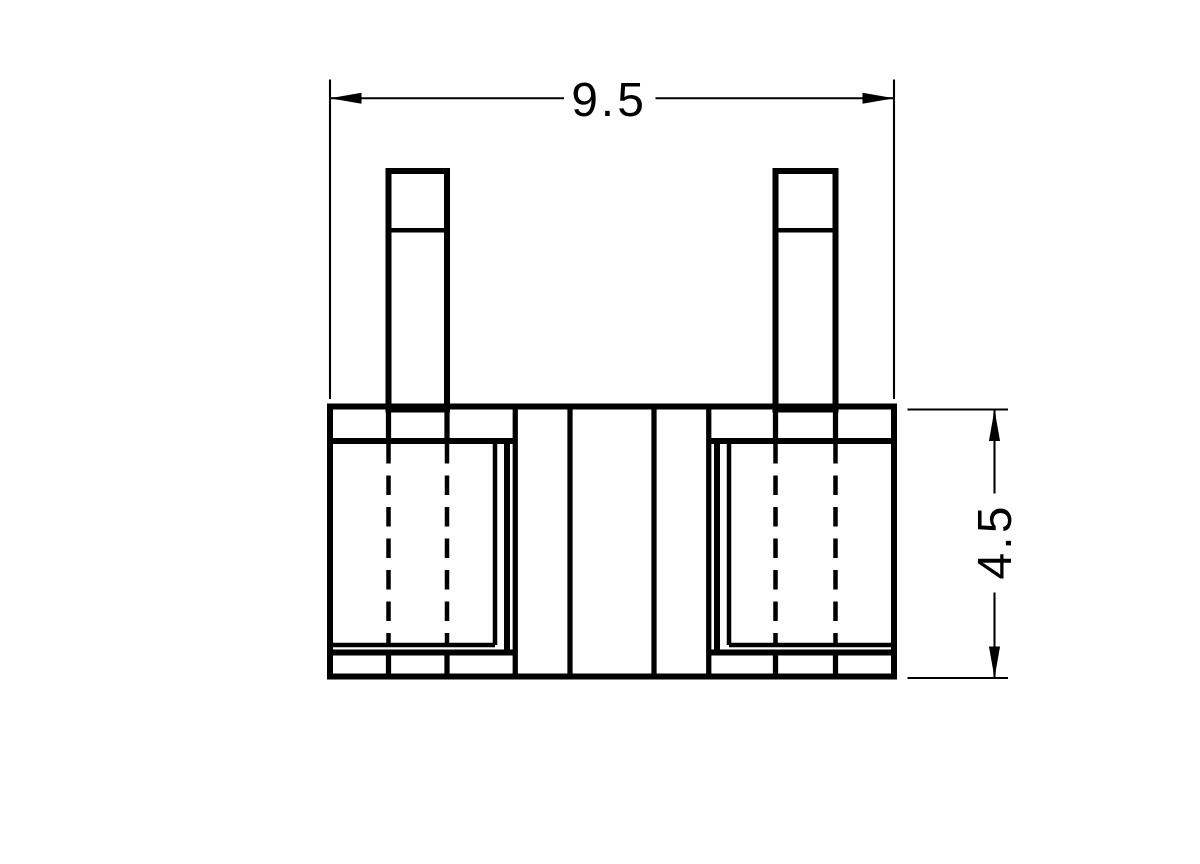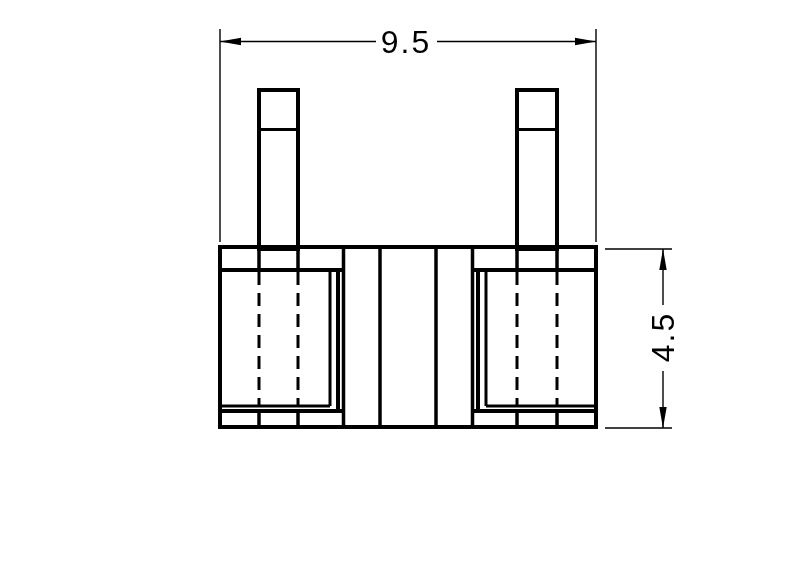--- a/index.html
+++ b/index.html
@@ -7,20 +7,21 @@
     padding: 0;
     width: 800px;
     height: 576px;
     overflow: hidden;
   }
   .canvas {
     position: relative;
     width: 800px;
     height: 448px;
     background: var(--bg-color, #ffffff);
+    margin-top: 24px;
   }
   svg { display: block; }
 
   
   .obj-thick { stroke: var(--line-color, #000); stroke-width: 4; fill: none; }
   .obj-med   { stroke: var(--line-color, #000); stroke-width: 3.5; fill: none; }
   .obj-thin  { stroke: var(--line-color, #000); stroke-width: 3; fill: none; }
   .hidden-dash {
     stroke: var(--line-color, #000);
     stroke-width: 3;

